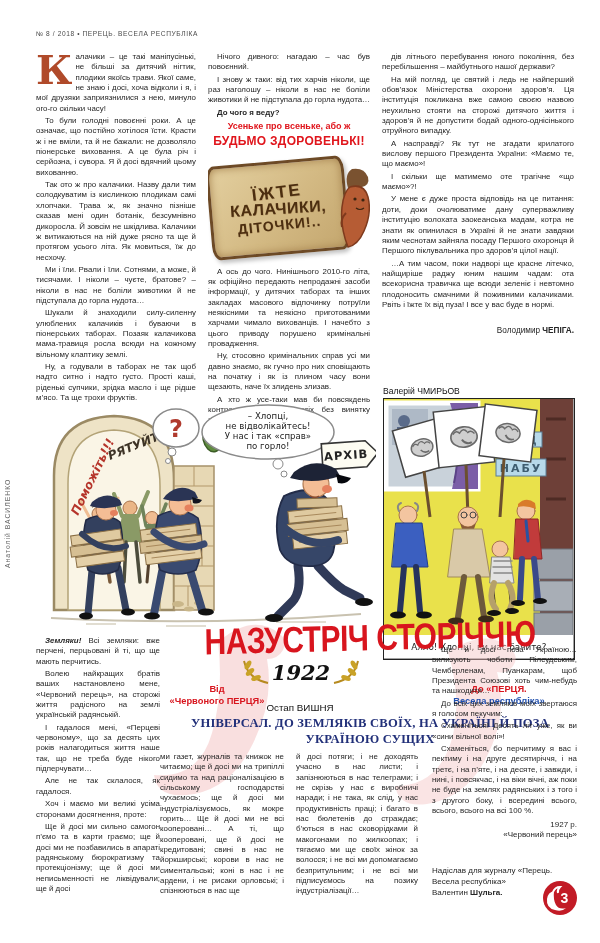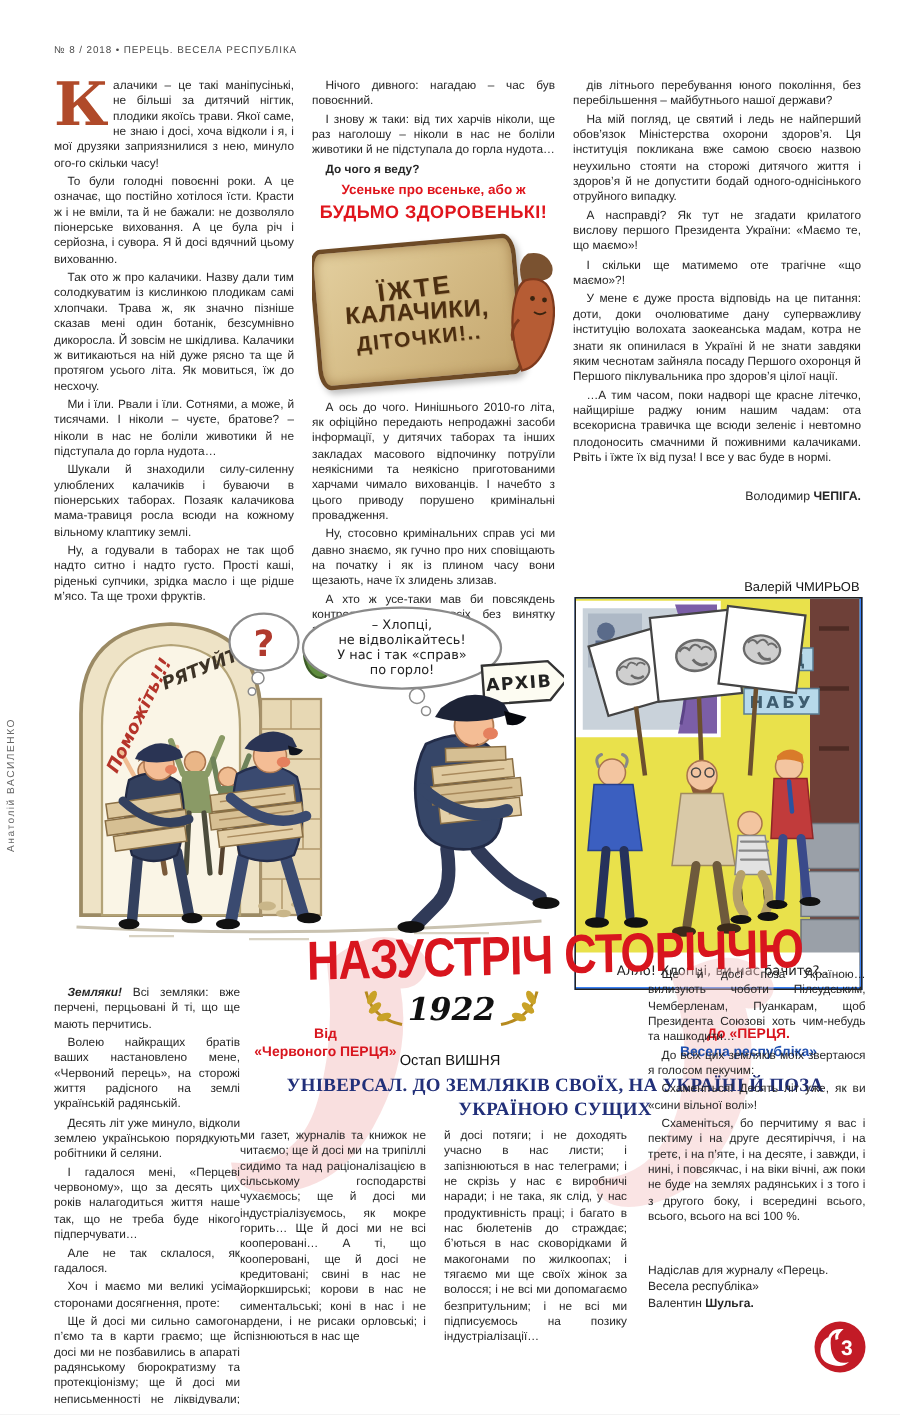--- a/index.html
+++ b/index.html
@@ -29,22 +29,22 @@
   .sgn1{font-size:17px;letter-spacing:2px;transform:rotate(-2deg);}
   .sgn2{font-size:16px;letter-spacing:.5px;transform:rotate(1.5deg);}
   .sgn3{font-size:14px;letter-spacing:1px;transform:rotate(-1deg);}
   .signature{text-align:right;font-size:8.2px;margin-top:16px;}
   .signature b{font-weight:bold;}
   
   .artist-vert{left:4px;top:418px;height:150px;writing-mode:vertical-rl;transform:rotate(180deg);
                font-size:6.8px;letter-spacing:1px;color:#666;}
   .cartoonL{left:26px;top:404px;width:350px;height:226px;}
   .cartoonR{left:383px;top:386px;width:192px;}
-  .cartoonR .artist{font-size:8.6px;color:#111;text-align:right;margin:0 2px 2px 0;}
-  .frameR{border:1.5px solid #222;width:192px;height:262px;box-sizing:border-box;background:#3b82f6;}
+  .cartoonR .artist{font-size:8.6px;color:#111;text-align:left;margin:0 2px 2px 0;}
+  .frameR{border:1.5px solid #222;width:192px;height:262px;box-sizing:border-box;background:#a3a3a3;}
   
   .wm{left:148px;top:612px;width:436px;height:200px;}
   .feat-title{left:163px;top:621px;width:414px;text-align:center;font-weight:bold;font-size:30px;
               color:#d8151e;transform:scaleY(1.22) rotate(-1.2deg);letter-spacing:-.5px;white-space:nowrap;}
   .feat-year{left:236px;top:659px;width:130px;display:flex;align-items:center;justify-content:center;gap:2px;}
   .feat-year .yr{font-family:"DejaVu Serif",serif;font-style:italic;font-weight:bold;font-size:21px;color:#111;}
   .kick{position:absolute;text-align:center;font-weight:bold;font-size:9.3px;line-height:1.25;}
   .kickL{left:158px;top:684px;width:118px;color:#d8151e;}
   .kickR{left:420px;top:684px;width:158px;}
   .kickR .r1{color:#d8151e;}
@@ -364,24 +364,23 @@
   </div>
   <div class="kick kickR">
     <div class="r1">До «ПЕРЦЯ.</div>
     <div class="r2">Весела республіка»</div>
   </div>
 
   <div class="abs feat-author">Остап ВИШНЯ</div>
   <div class="abs feat-headline">УНІВЕРСАЛ. ДО ЗЕМЛЯКІВ СВОЇХ, НА УКРАЇНІ Й ПОЗА УКРАЇНОЮ СУЩИХ</div>
 
   <div class="col" style="left:36px;top:636px;width:124px;height:300px;overflow:hidden;">
-    <p class="para" style="text-indent:9px;margin-top:21px;"><span class="featlead">Земляки!</span><span> Всі земляки: вже перчені, перцьовані й ті, що ще мають перчитись.</span></p>
+    <p class="para" style="text-indent:9px;"><span class="featlead">Земляки!</span><span> Всі земляки: вже перчені, перцьовані й ті, що ще мають перчитись.</span></p>
     <div>
         <p class="para">Волею найкращих братів ваших настановлено мене, «Червоний перець», на сторожі життя радісного на землі українській радянській.</p>
-        <p class="para">Десять літ уже минуло, відколи землею українською порядкують робітники й селяни.</p>
         <p class="para">І гадалося мені, «Перцеві червоному», що за десять цих років налагодиться життя наше так, що не треба буде нікого підперчувати…</p>
         <p class="para">Але не так склалося, як гадалося.</p>
         <p class="para">Хоч і маємо ми великі усіма сторонами досягнення, проте:</p>
         <p class="para">Ще й досі ми сильно самогон п’ємо та в карти граємо; ще й досі ми не позбавились в апараті радянському бюрократизму та протекціонізму; ще й досі ми неписьменності не ліквідували; ще й досі</p>
       </div>
   </div>
 
   <div class="col cont" style="left:160px;top:752px;width:124px;height:160px;overflow:hidden;">
     <p class="para">ми газет, журналів та книжок не читаємо; ще й досі ми на трипіллі сидимо та над раціоналізацією в сільському господарстві чухаємось; ще й досі ми індустріалізуємось, як мокре горить… Ще й досі ми не всі кооперовані… А ті, що кооперовані, ще й досі не кредитовані; свині в нас не йоркширські; корови в нас не симентальські; коні в нас і не ардени, і не рисаки орловські; і спізнюються в нас ще</p>
   </div>
@@ -390,20 +389,24 @@
     <p class="para">й досі потяги; і не доходять учасно в нас листи; і запізнюються в нас телеграми; і не скрізь у нас є виробничі наради; і не така, як слід, у нас продуктивність праці; і багато в нас бюлетенів до страждає; б’ються в нас сковорідками й макогонами по жилкоопах; і тягаємо ми ще своїх жінок за волосся; і не всі ми допомагаємо безпритульним; і не всі ми підписуємось на позику індустріалізації…</p>
   </div>
 
   <div class="col" style="left:432px;top:645px;width:145px;height:250px;">
     <div>
         <p class="para">Ще й досі поза Україною… вилизують чоботи Пілсудським, Чемберленам, Пуанкарам, щоб Президента Союзові хоть чим-небудь та нашкодити…</p>
         <p class="para">До всіх цих земляків моїх звертаюся я голосом пекучим:</p>
         <p class="para">Схаменіться! Десять літ уже, як ви «сини вільної волі»!</p>
         <p class="para">Схаменіться, бо перчитиму я вас і пектиму і на друге десятиріччя, і на третє, і на п’яте, і на десяте, і завжди, і нині, і повсякчас, і на віки вічні, аж поки не буде на землях радянських і з того і з другого боку, і всередині всього, всього, всього на всі 100 %.</p>
       </div>
+    <div class="dateblock">
+      <div>1927 р.</div>
+      <div>«Червоний перець»</div>
+    </div>
     <div class="credit">
       <div>Надіслав для журналу «Перець.</div>
       <div>Весела республіка»</div>
       <div><span>Валентин </span><b>Шульга.</b></div>
     </div>
   </div>
 
   <div class="abs badge">
     <svg width="22" height="28" viewBox="0 0 22 28">
       <path d="M9,7 q-6,1 -7,8 q-1,9 8,11 q7,2 11,-2 q-7,2 -10,-3 q-3,-5 -2,-14z" fill="#fff"></path>

